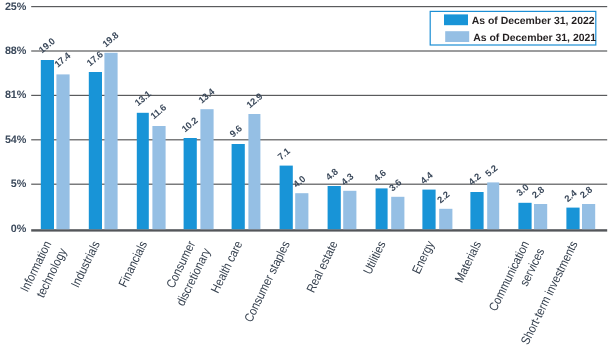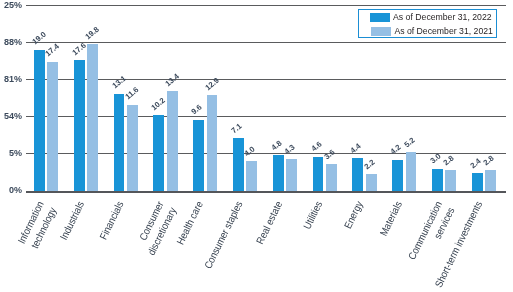--- a/index.html
+++ b/index.html
@@ -20,21 +20,21 @@
 
   .vlabel{position:absolute;white-space:nowrap;font-size:7.8px;font-weight:bold;
           color:#3c4a5c;transform-origin:0% 100%;letter-spacing:-0.1px;height:10px;}
 
   .catlabel{position:absolute;white-space:nowrap;font-size:10.4px;color:#3f4a58;
             transform-origin:100% 0%;line-height:14.4px;text-align:right;}
   .catlabel > span{display:block;transform:scaleX(0.88);transform-origin:100% 50%;}
 
   .legend{position:absolute;left:358.2px;top:8.6px;width:138.5px;height:29px;
           border:1px solid #1b8ed4;background:#ffffff;box-sizing:border-box;}
-  .legend-row{display:flex;align-items:center;margin-left:10.7px;}
+  .legend-row{display:flex;align-items:flex-start;margin-left:10.7px;font-weight:bold;}
   .legend-row.r1{margin-top:2.6px;}
   .legend-row.r2{margin-top:4.2px;margin-left:12px;}
   .swatch{display:block;flex:none;width:19.8px;height:9px;}
   .legend-text{font-size:8.7px;color:#231f20;white-space:nowrap;margin-left:3.4px;}
 </style>
 </head>
 <body>
 
 <div id="chart">
 

